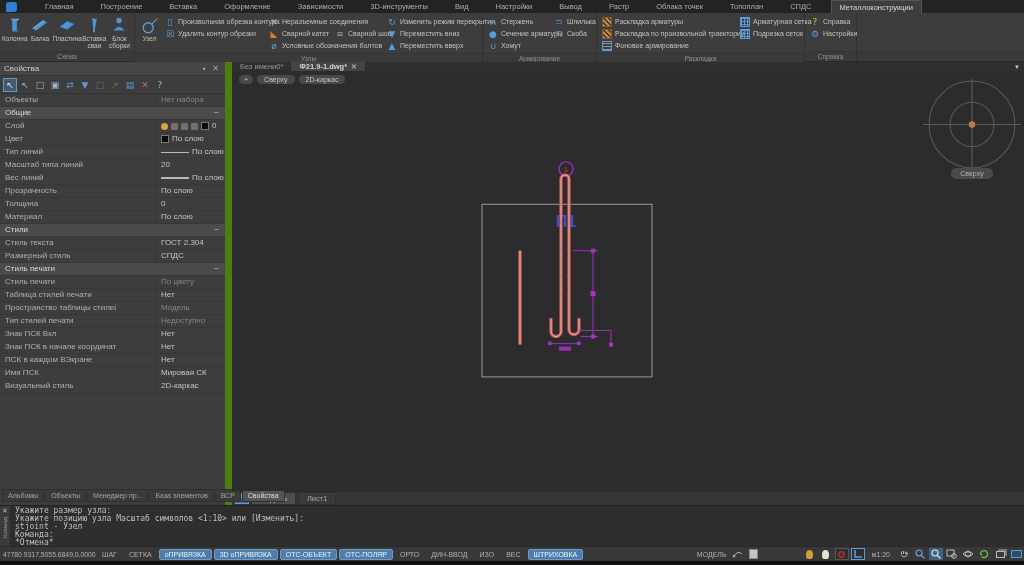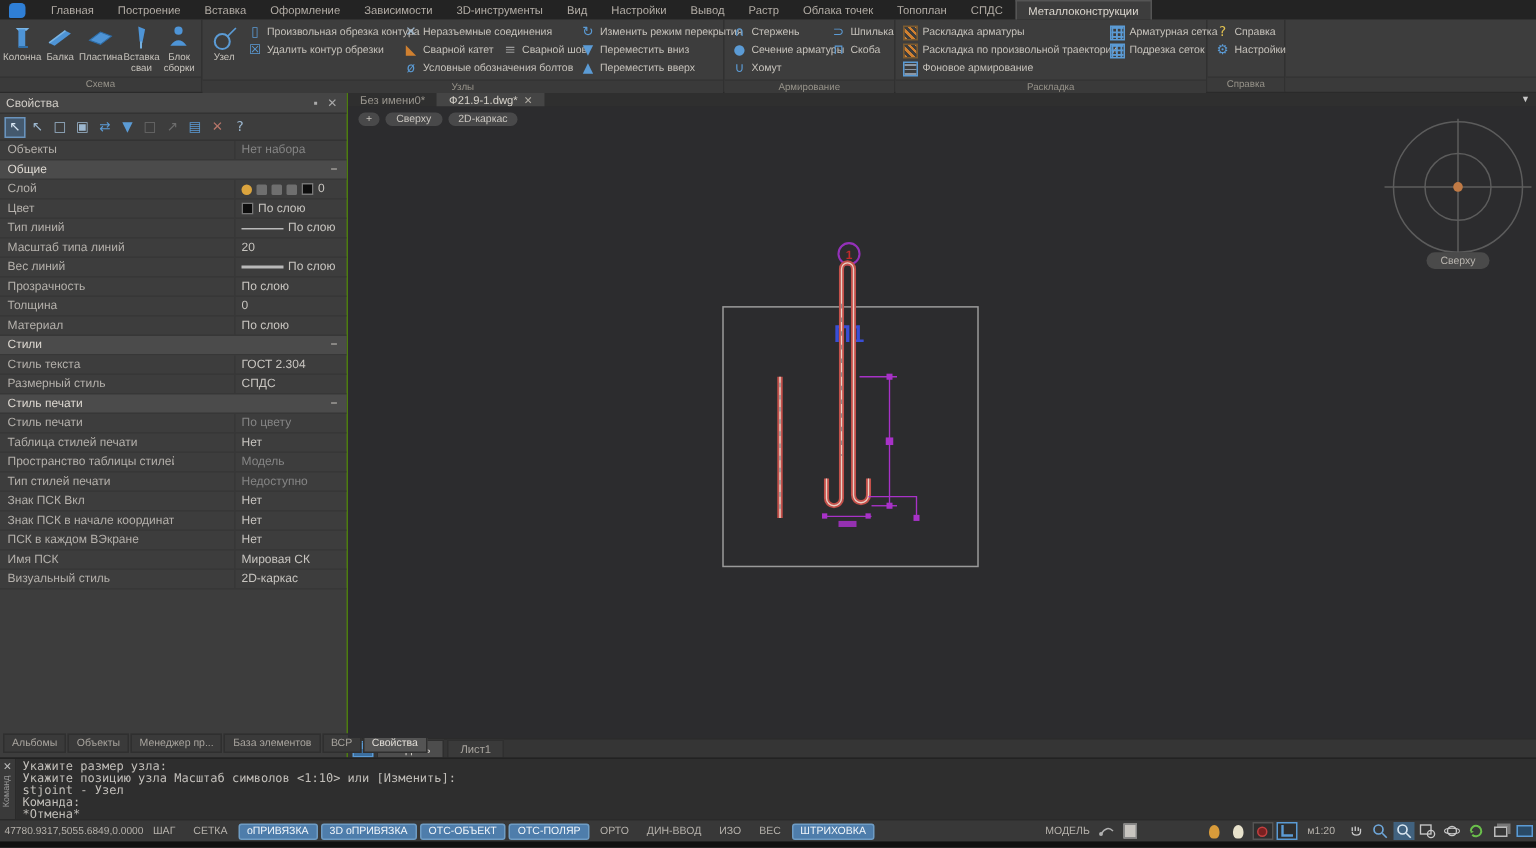--- a/index.html
+++ b/index.html
@@ -3,21 +3,21 @@
 <meta charset="utf-8">
 <style>
   * { box-sizing: border-box; margin:0; padding:0; }
   html,body { width:1024px; height:565px; overflow:hidden; }
   body { background:#2d2d2d; font-family:"Liberation Sans",sans-serif; color:#c8c8c8; position:relative; }
 
   
   .tabbar { height:13px; background:#232323; display:flex; align-items:stretch; font-size:7.5px; color:#b3ada6; }
   .applogo { width:26px; display:flex; align-items:center; padding-left:6px; }
   .applogo i { width:11px; height:10px; background:#2f7fd6; border-radius:3px 3px 3px 1px; display:block; }
-  .apptab { padding:5px 8px; display:flex; align-items:center; cursor:default; }
+  .apptab { padding:5px 8px; display:flex; align-items:center; cursor:default;margin-left:11px; }
   .apptab.active { background:#3d3d3d; color:#ddd8d0; border:1px solid #555; border-bottom:none; }
 
   
   .ribbon { height:49px; background:#3d3d3d; display:flex; border-bottom:1px solid #2a2a2a; }
   .rgroup { display:flex; flex-direction:column; border-right:1px solid #313131; }
   .rbody { flex:1; display:flex; align-items:stretch; padding:1px 2px 0 2px; }
   .glabel { height:10px; font-size:6.5px; color:#969289; text-align:center; line-height:10px; background:#3a3a3a; border-top:1px solid #343434; }
   .bigbtn { width:30px; display:flex; flex-direction:column; align-items:center; padding-top:1px; cursor:pointer; }
   .bigbtn svg { width:20px; height:20px; }
   .blabel { font-size:6.5px; line-height:7px; text-align:center; color:#c6c2bb; white-space:pre-line; }
@@ -26,21 +26,21 @@
   .sic { width:10px; height:10px; flex:0 0 10px; font-family:"DejaVu Sans",sans-serif; font-size:9px; line-height:10px; text-align:center; color:#5b9bd5; }
   .srow2 { display:flex; gap:6px; }
   .stripes { background:repeating-linear-gradient(45deg,#d08030 0 1.5px,transparent 1.5px 3.5px); border:1px solid #7a5a30; }
   .gridic { background:linear-gradient(#5b9bd5 1px,transparent 1px),linear-gradient(90deg,#5b9bd5 1px,transparent 1px); background-size:3px 3px; border:1px solid #5b9bd5; }
   .bgstripes { background:repeating-linear-gradient(0deg,#8a97a5 0 1px,transparent 1px 3px); border:1px solid #5b9bd5; }
 
   
   .main { position:absolute; top:62px; left:0; right:0; height:443px; display:flex; }
 
   
-  .props { width:232px; background:#3d3d3d; border-right:1px solid #4d7c0f; display:flex; flex-direction:column; position:relative; }
+  .props { width:232px; background:#3d3d3d; border-right:7px solid #4d7c0f; display:flex; flex-direction:column; position:relative; }
   .phead { height:14px; background:#454545; display:flex; align-items:center; font-size:8px; color:#d0ccc6; padding:0 4px; border-bottom:1px solid #333; }
   .phead .sp { flex:1; }
   .phico { width:11px; text-align:center; color:#aaa; font-size:8px; cursor:pointer; }
   .ptools { height:18px; display:flex; align-items:center; gap:1px; padding:0 3px; border-bottom:1px solid #333; }
   .ptool { width:14px; height:14px; font-size:9px; display:flex; align-items:center; justify-content:center; color:#9db8d0; font-family:"DejaVu Sans",sans-serif; cursor:pointer; border:1px solid transparent; }
   .ptool.on { background:#44596e; border-color:#6a94bd; color:#d8e6f2; }
   .ptool.dim { color:#6d6d6d; }
   .prow { display:flex; height:13px; line-height:12px; border-bottom:1px solid #373737; font-size:8px; }
   .pl { width:116px; padding-left:5px; color:#b4b0ab; overflow:hidden; white-space:nowrap; }
   .pv { flex:1; padding-left:4px; color:#c8c5c0; display:flex; align-items:center; gap:3px; border-left:1px solid #373737; overflow:hidden; white-space:nowrap;margin-left:40px; }
@@ -53,21 +53,21 @@
   .swatch { width:8px; height:8px; background:#0d0d0d; border:1px solid #777; }
   .lnsw { width:28px; height:1px; background:#b9b9b9; } .lnsw.bold { height:2px; }
   .ptabs { position:absolute; bottom:3px; left:2px; right:2px; display:flex; gap:1px; font-size:7px; }
   .ptab { padding:2px 5px; background:#3a3a3a; border:1px solid #2f2f2f; color:#a8a49e; cursor:pointer; white-space:nowrap; }
   .ptab.on { background:#545454; color:#e0dcd6; }
 
   
   .rcol { flex:1; display:flex; flex-direction:column; }
   .docbar { height:13px; background:#2f2f2f; display:flex; align-items:stretch; font-size:7.5px; }
   .dtab { padding:0 8px; display:flex; align-items:center; gap:4px; color:#9a968f; cursor:pointer;text-align:center; }
-  .dtab.active { background:#454545; color:#d6d2ca; }
+  .dtab.active { background:#454545; color:#d6d2ca;font-weight:bold; }
   .dclose { color:#b0aca4; font-size:7px; }
   .docbar .sp { flex:1; }
   .chev { width:14px; display:flex; align-items:center; justify-content:center; color:#c8c8c8; font-size:6px; cursor:pointer; }
   .canvas { flex:1; position:relative; background:#2c2c2e; }
   .vpills { position:absolute; left:7px; top:4px; display:flex; gap:4px; z-index:2; }
   .pill { background:rgba(98,98,98,.55); color:#c9c5bf; font-size:7px; padding:1px 7px; border-radius:7px; cursor:pointer; }
   .pill.sq { padding:1px 5px; }
   .sheetbar { height:14px; background:#353535; border-top:1px solid #2b2b2b; display:flex; align-items:center; font-size:7.5px; padding-left:3px; gap:2px; }
   .shico { width:14px; height:11px; border:1px solid #5b9bd5; background:linear-gradient(#5b9bd5 50%,#3d6f9e 50%); cursor:pointer; }
   .shtab { padding:1px 8px; color:#a8a49e; background:#3a3a3a; border:1px solid #2f2f2f; cursor:pointer; }

